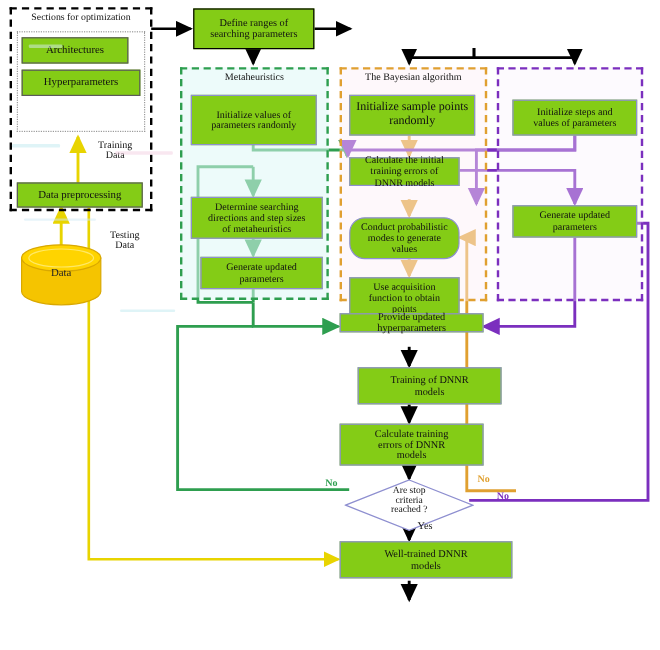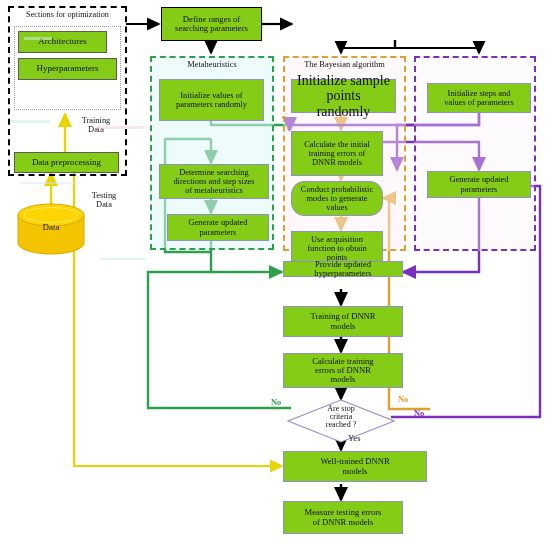--- a/index.html
+++ b/index.html
@@ -169,28 +169,28 @@
   <div class="box b-blue" style="left:167px;top:214px;width:102px;height:27px;font-size:8.4px;">
     <div>
       <div>Generate  updated</div>
       <div>parameters</div>
     </div>
   </div>
 
   <div class="panel p-orange" style="left:283px;top:56px;width:123px;height:195px;"></div>
   <div class="ptitle" style="left:285px;top:61px;width:119px;font-size:8.4px;">The Bayesian algorithm</div>
 
-  <div class="box b-blue" style="left:291px;top:79px;width:105px;height:34px;font-size:14px;">
+  <div class="box b-blue" style="left:291px;top:79px;width:105px;height:34px;font-size:10px;">
     <div>
       <div>Initialize sample points</div>
       <div>randomly</div>
     </div>
   </div>
 
-  <div class="box b-blue" style="left:291px;top:131px;width:92px;height:45px;font-size:8.4px;">
+  <div class="box b-blue" style="left:291px;top:131px;width:92px;height:24px;font-size:8.4px;">
     <div>
       <div>Calculate  the initial</div>
       <div>training errors of</div>
       <div>DNNR models</div>
     </div>
   </div>
 
   <div class="box b-blue" style="left:291px;top:181px;width:92px;height:35px;font-size:8.4px;border-radius:13px;">
     <div>
       <div>Conduct probabilistic</div>
@@ -223,21 +223,21 @@
     </div>
   </div>
 
   <div class="box b-blue" style="left:283px;top:261px;width:120px;height:16px;font-size:8.6px;">
     <div>
       <div>Provide updated</div>
       <div>hyperparameters</div>
     </div>
   </div>
 
-  <div class="box b-blue" style="left:283px;top:306px;width:120px;height:31px;font-size:8.6px;">
+  <div class="box b-blue" style="left:298px;top:306px;width:120px;height:31px;font-size:8.6px;">
     <div>
       <div>Training  of  DNNR</div>
       <div>models</div>
     </div>
   </div>
 
   <div class="box b-blue" style="left:283px;top:353px;width:120px;height:35px;font-size:8.6px;">
     <div>
       <div>Calculate  training</div>
       <div>errors of  DNNR</div>
@@ -256,26 +256,20 @@
     <div>reached ?</div>
   </div>
 
   <div class="box b-blue" style="left:283px;top:451px;width:144px;height:31px;font-size:8.6px;">
     <div>
       <div>Well-trained DNNR</div>
       <div>models</div>
     </div>
   </div>
 
-  <div class="box b-blue" style="left:283px;top:501px;width:120px;height:33px;font-size:8.6px;">
-    <div>
-      <div>Measure testing errors</div>
-      <div>of DNNR models</div>
-    </div>
-  </div>
 
   <div class="nolab" style="left:348px;top:434px;font-size:8.6px;color:#111;font-weight:normal;">Yes</div>
   <div class="nolab" style="left:271px;top:399px;font-size:8.4px;color:#2e9e4f;">No</div>
   <div class="nolab" style="left:398px;top:396px;font-size:8.4px;color:#e0a030;">No</div>
   <div class="nolab" style="left:414px;top:410px;font-size:8.4px;color:#7b2fbe;">No</div>
 
   <div class="noise" style="left:10px;top:120px;width:40px;height:3px;background:#bfe9ef;"></div>
   <div class="noise" style="left:96px;top:126px;width:48px;height:3px;background:#f3cfe2;"></div>
   <div class="noise" style="left:20px;top:182px;width:60px;height:2px;background:#cfe9f5;"></div>
   <div class="noise" style="left:100px;top:258px;width:46px;height:2px;background:#bfe9ef;"></div>

